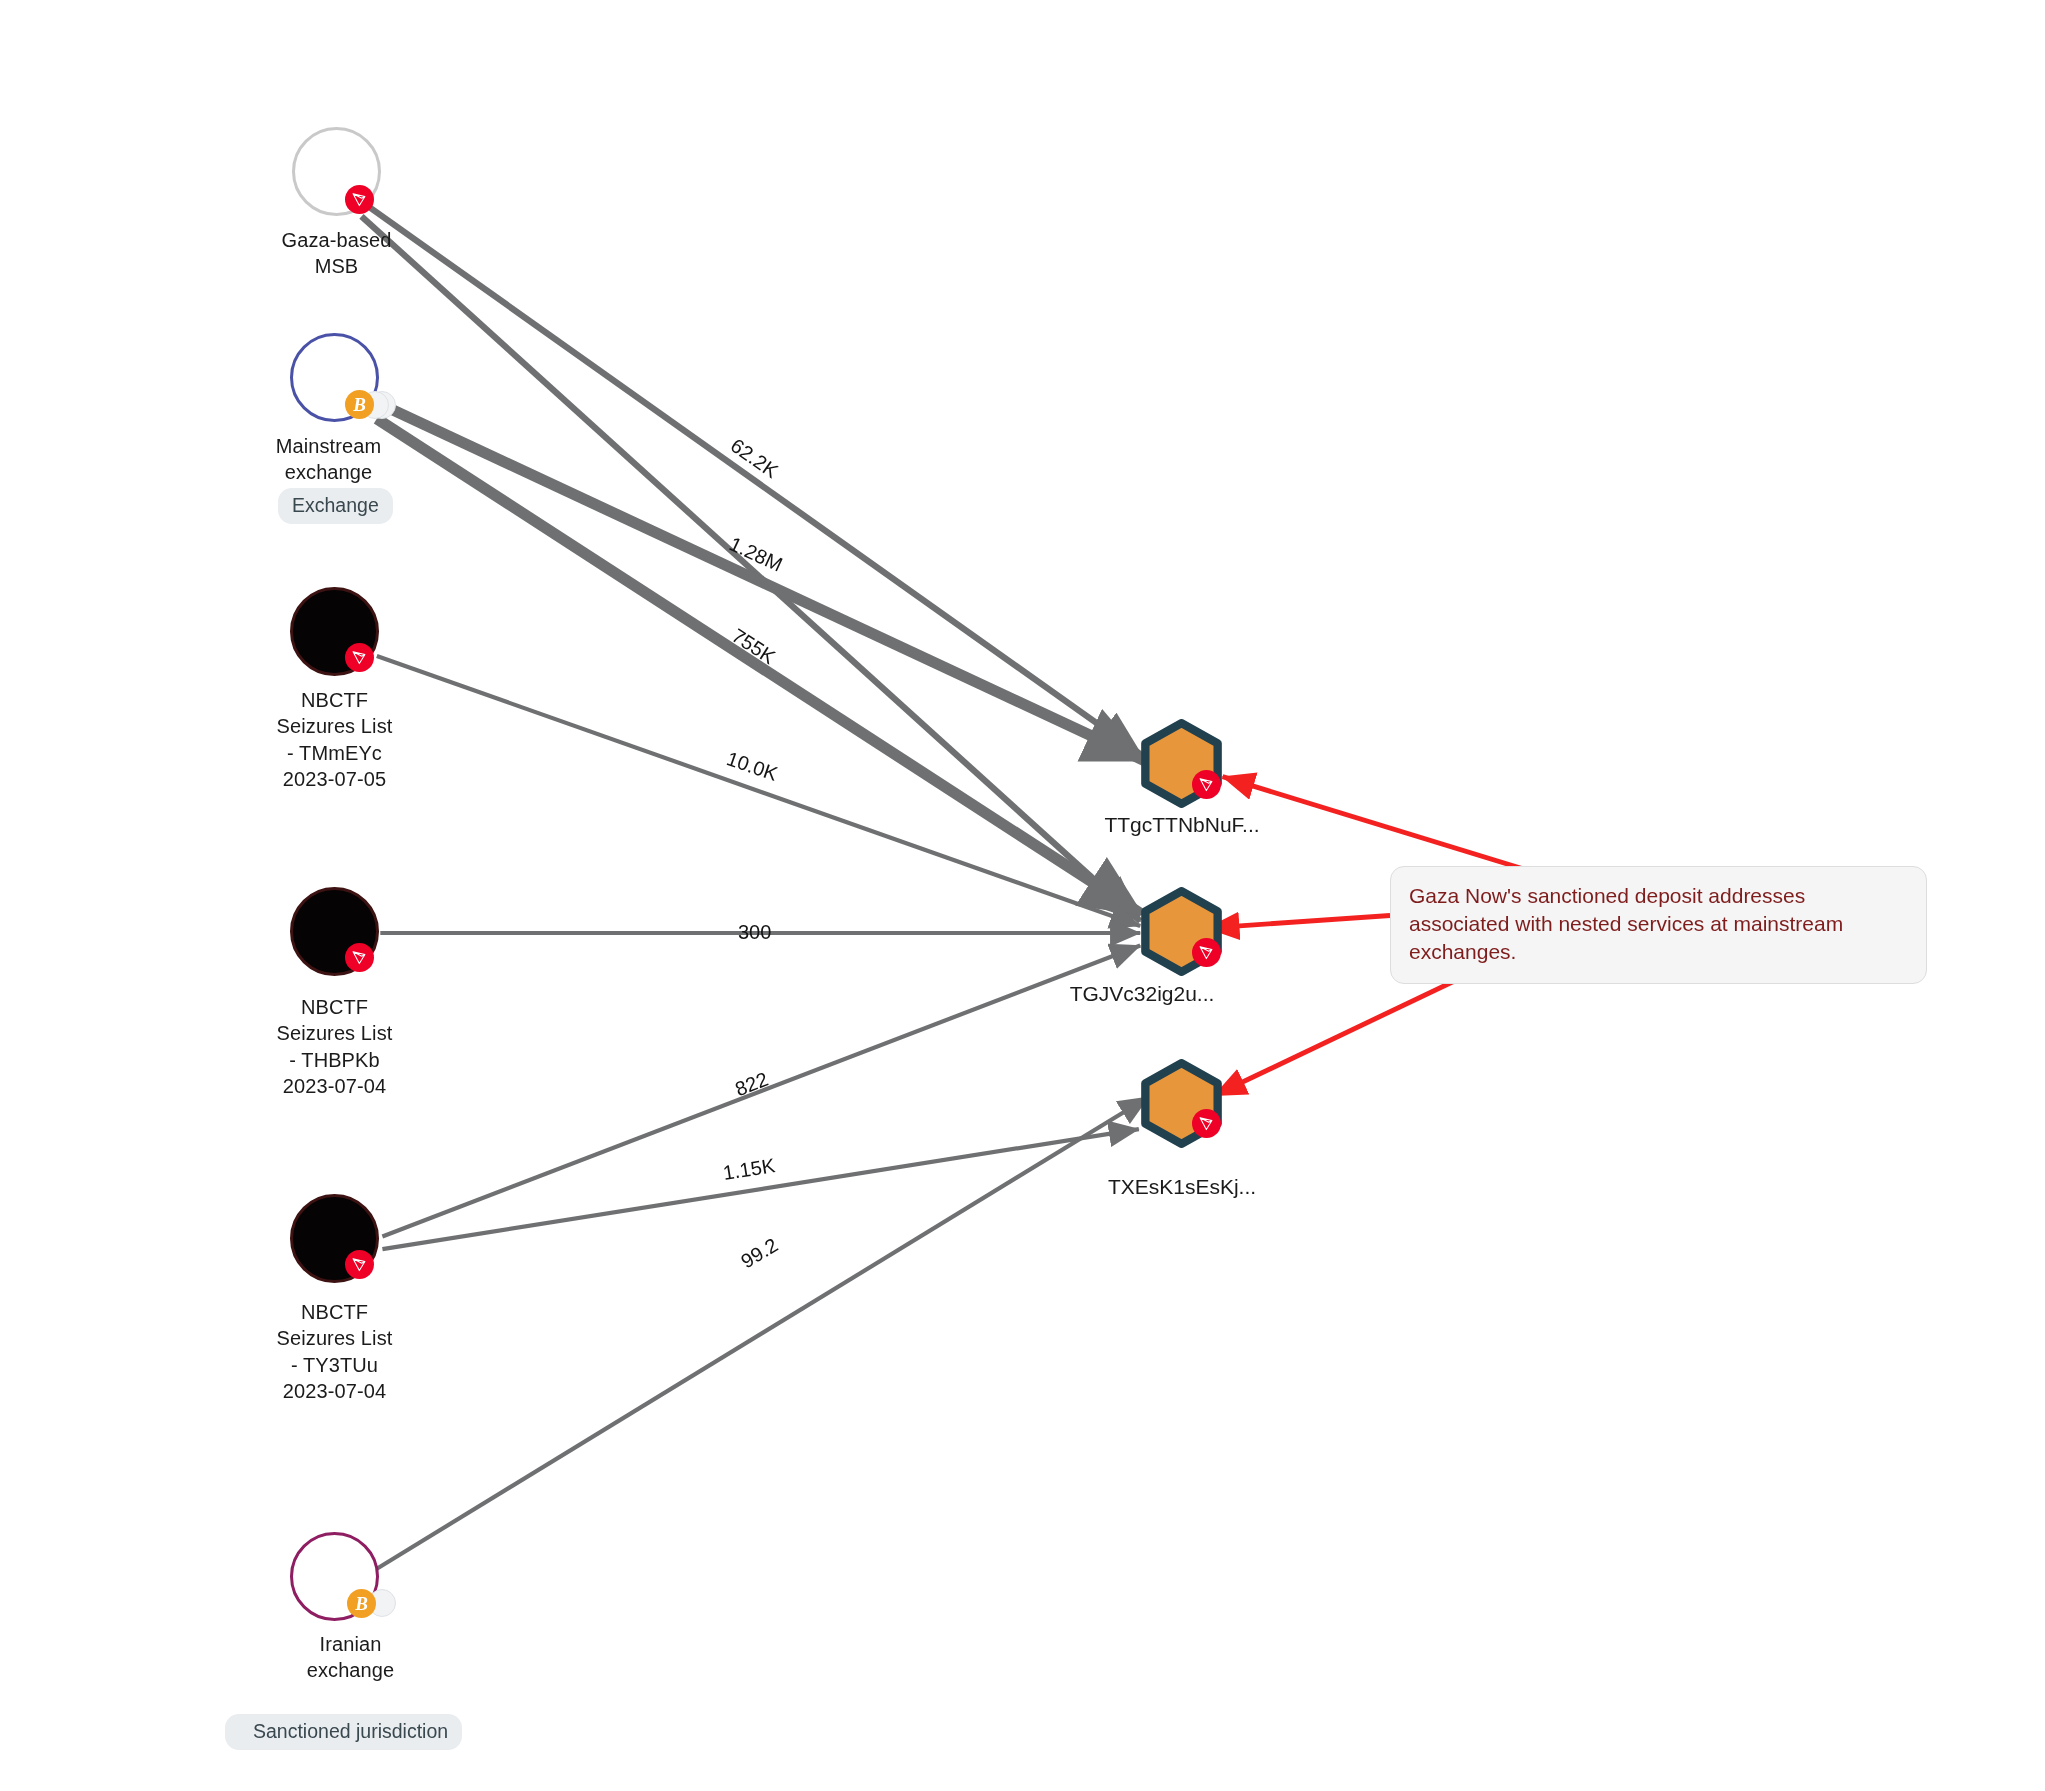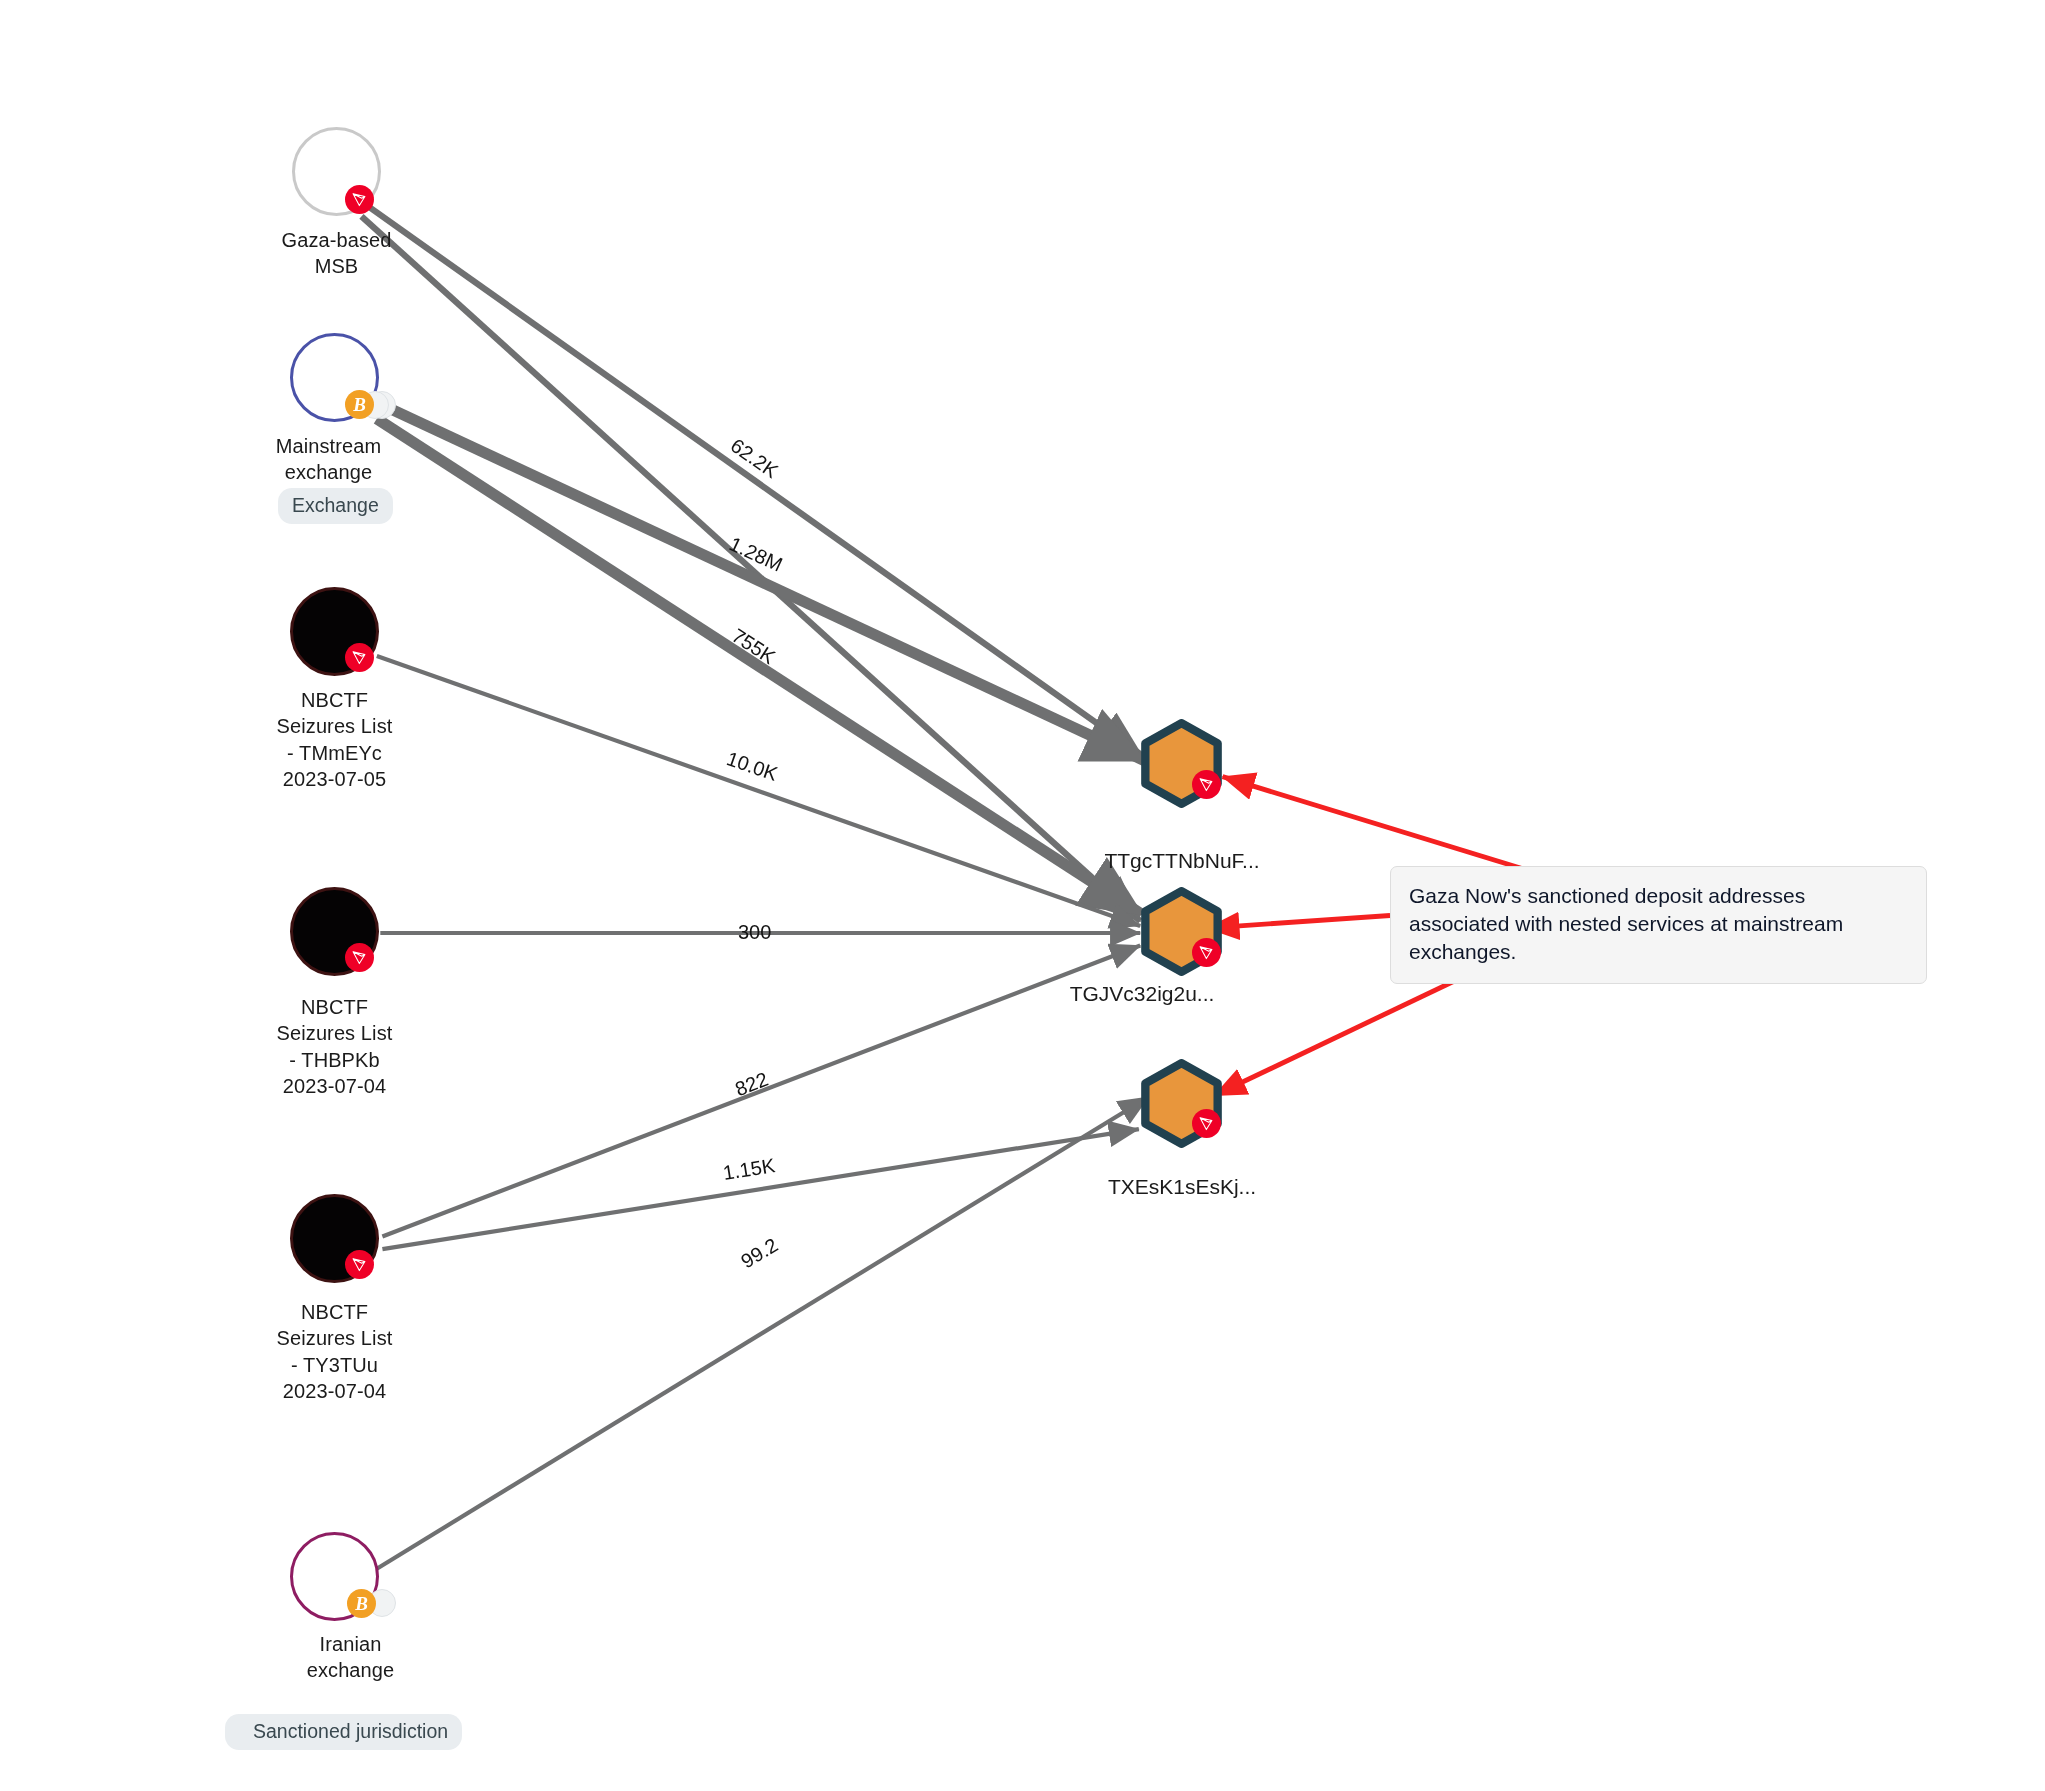--- a/index.html
+++ b/index.html
@@ -61,25 +61,25 @@
     border-radius:50%;
     background:#f1f3f4;
     border:1.4px solid #dfe3e6;
   }
 
   
   .callout {
     position:absolute;
     background:#f5f5f5;
     border:1px solid #dddddd;
-    border-radius:7px;
+    border-radius:14px;
     padding:15.3px 18px 16.7px;
     font-size:21px;
     line-height:1.33;
-    color:#0f172a;
+    color:#7f1d1d;
     width:537px;
   }
 
   
   .edge-val {
     position:absolute;
     font-size:20px;
     color:#141414;
     white-space:nowrap;
     transform-origin:center center;
@@ -193,21 +193,21 @@
   <div style="position:absolute; left:1141px; top:719px; width:81px; height:89px;">
     <svg width="81" height="89" viewBox="0 0 116 128">
       <polygon points="58,6 110,35 110,93 58,122 6,93 6,35" fill="#e8963c" stroke="#21414f" stroke-width="12" stroke-linejoin="round"></polygon>
     </svg>
   </div>
   <div class="badge badge-tron" style="left:1192px; top:770px; width:29px; height:29px;">
     <svg width="16.7" height="16.7" viewBox="0 0 24 24">
       <path d="M3 4 L20 8 L12 21 Z M3 4 L12 21 M3 4 L15.5 10.5 M20 8 L12 21 M20 8 L15.5 10.5" fill="none" stroke="#ffffff" stroke-width="1.5" stroke-linejoin="round"></path>
     </svg>
   </div>
-  <div class="hex-label" style="left:1102px; top:813px; width:160px;margin-top:36px;">TTgcTTNbNuF...</div>
+  <div class="hex-label" style="left:1102px; top:813px; width:160px;">TTgcTTNbNuF...</div>
 
   <div style="position:absolute; left:1141px; top:887px; width:81px; height:89px;">
     <svg width="81" height="89" viewBox="0 0 116 128">
       <polygon points="58,6 110,35 110,93 58,122 6,93 6,35" fill="#e8963c" stroke="#21414f" stroke-width="12" stroke-linejoin="round"></polygon>
     </svg>
   </div>
   <div class="badge badge-tron" style="left:1192px; top:938px; width:29px; height:29px;">
     <svg width="16.7" height="16.7" viewBox="0 0 24 24">
       <path d="M3 4 L20 8 L12 21 Z M3 4 L12 21 M3 4 L15.5 10.5 M20 8 L12 21 M20 8 L15.5 10.5" fill="none" stroke="#ffffff" stroke-width="1.5" stroke-linejoin="round"></path>
     </svg>

